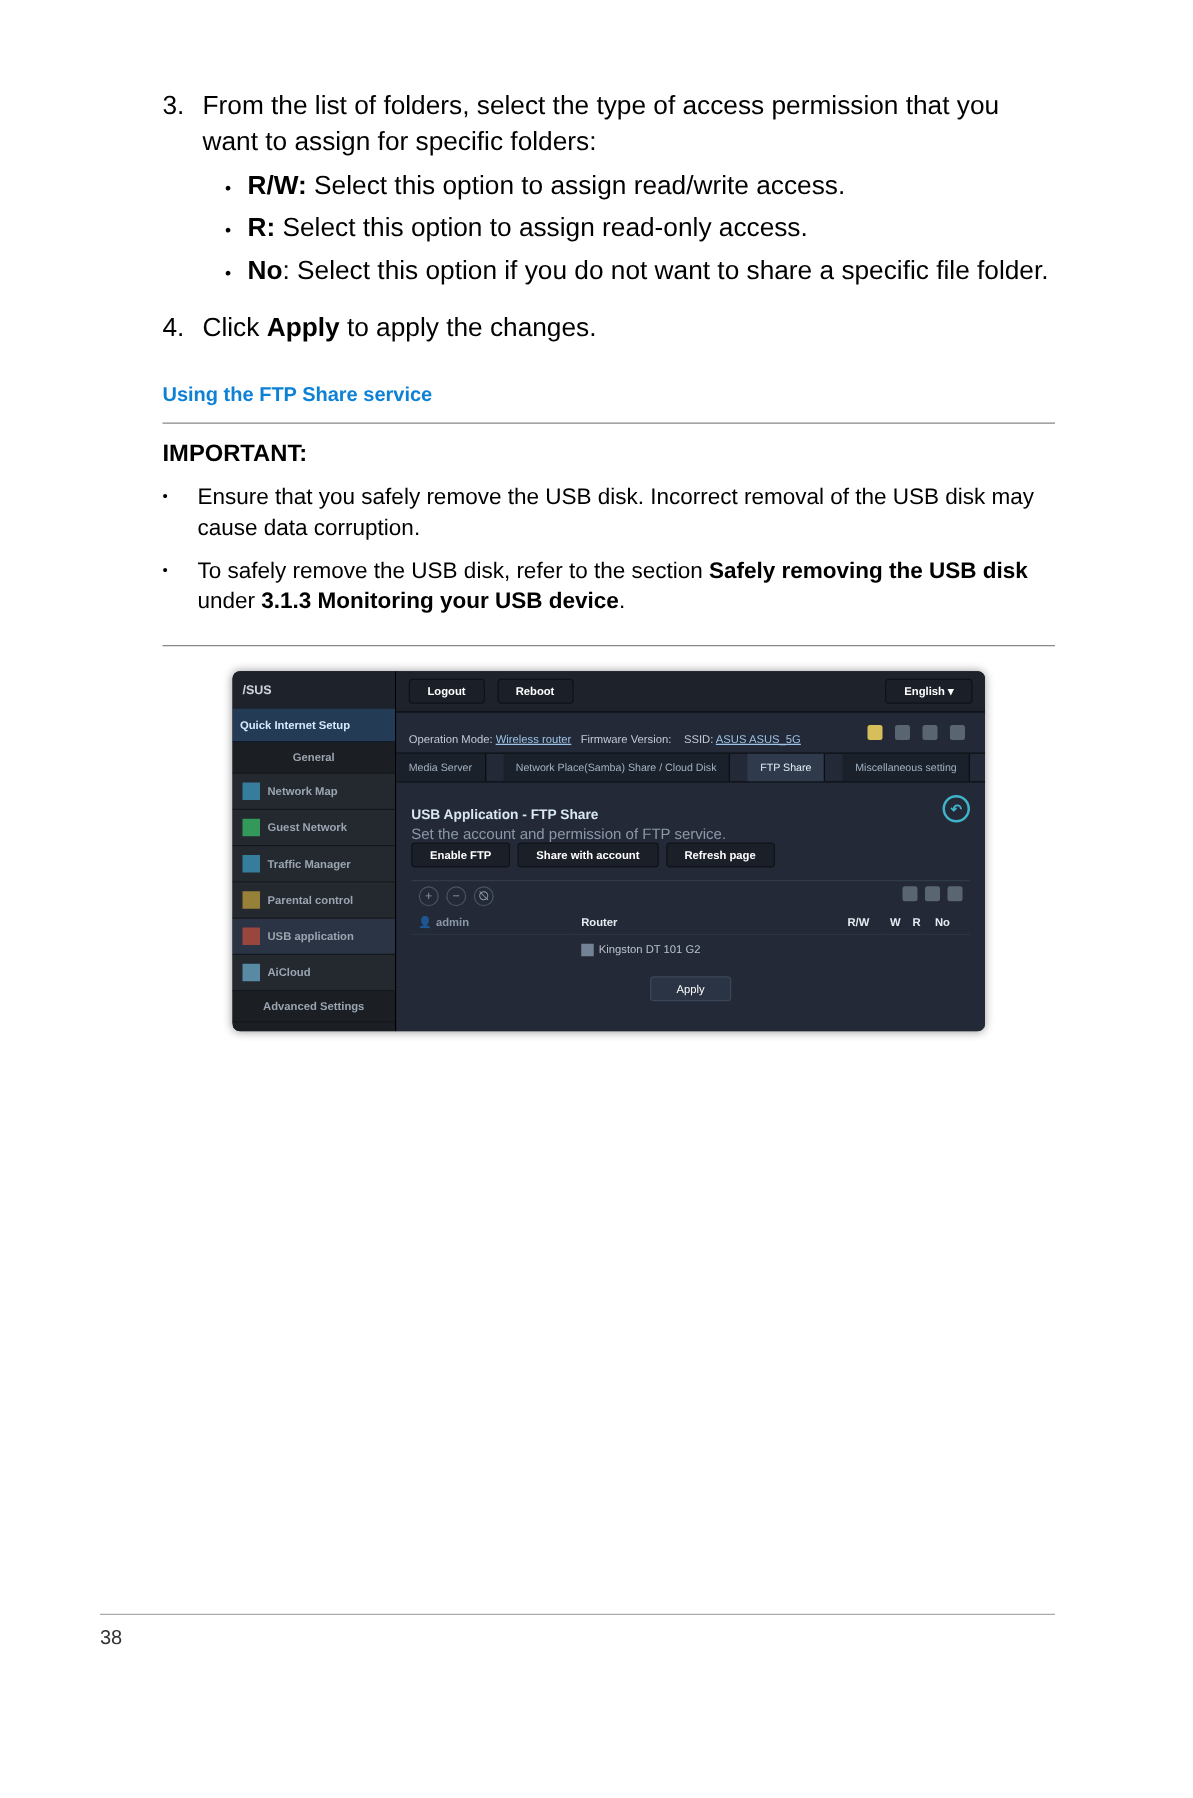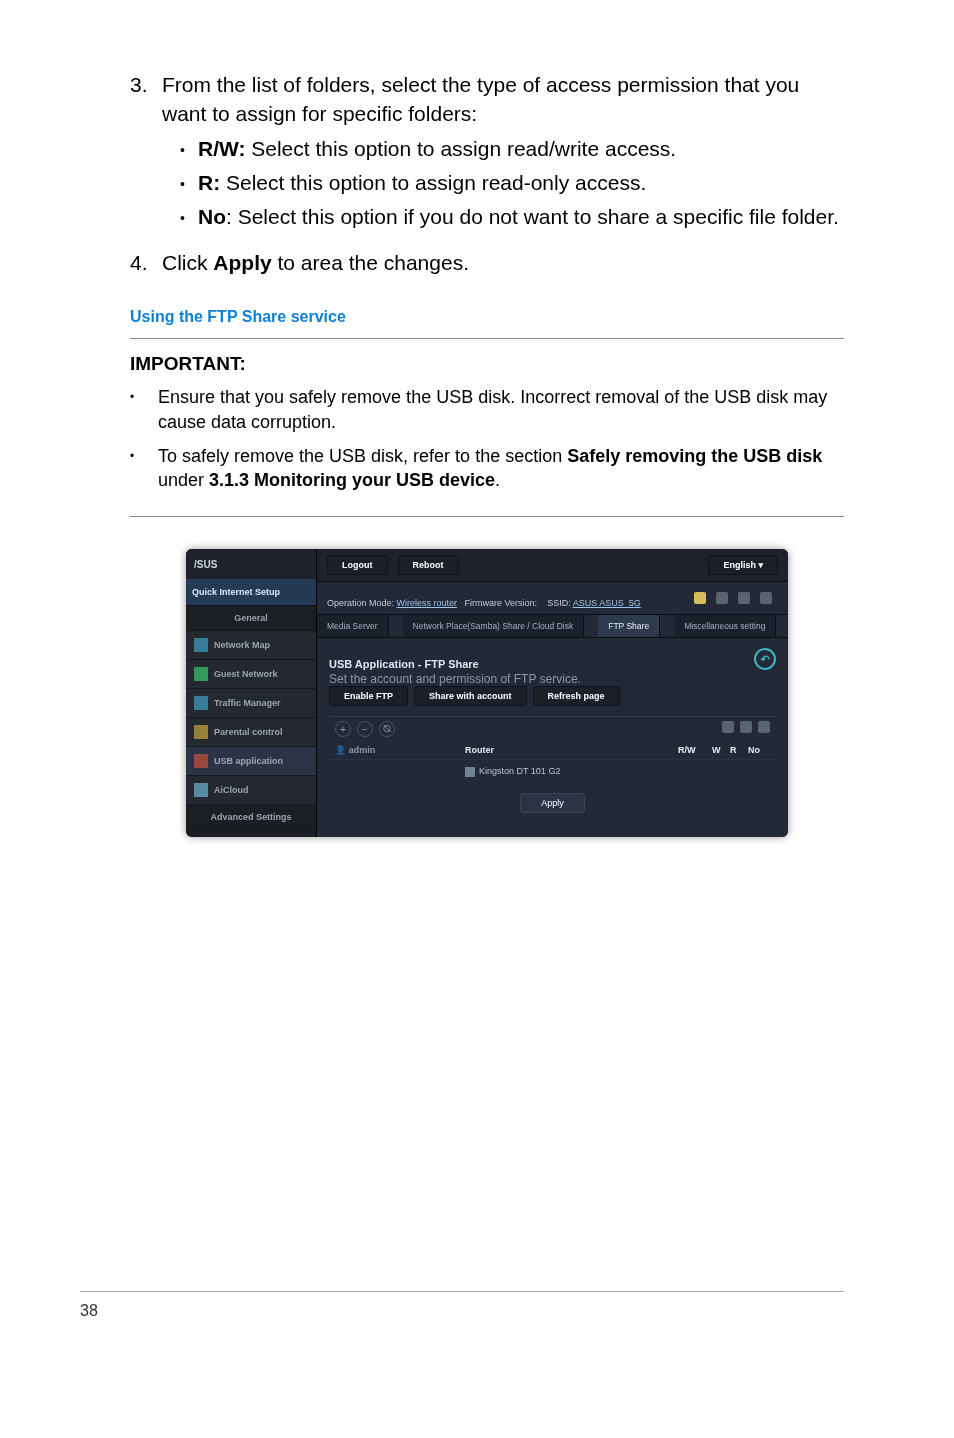--- a/index.html
+++ b/index.html
@@ -42,21 +42,21 @@
   }
   .para {
     font-size: 21px;
     line-height: 1.4;
     margin-bottom: 26px;
   }
   .important-block {
     border-top: 1px solid #888;
     border-bottom: 1px solid #888;
     padding: 14px 0 14px 0;
-    margin-bottom: 32px;
+    margin-bottom: 20px;
   }
   .important-label {
     font-size: 19px;
     font-weight: 700;
     margin-bottom: 10px;
   }
   .important-item {
     display: flex;
     font-size: 18px;
     line-height: 1.35;
@@ -177,21 +177,21 @@
       <div class="sub">
         <div class="bullet">•</div>
         <div class="sub-body"><b>No</b><span class="nobold">:  Select this option if you do not want to share a specific file folder.</span></div>
       </div>
     </div>
   </div>
 
   <div class="step">
     <div class="step-num">4.</div>
     <div class="step-body">
-      <span>Click </span><b>Apply</b><span> to area the changes.</span>
+      <span>Click </span><b>Apply</b><span> to apply the changes.</span>
     </div>
   </div>
 
   <div class="heading">Using the FTP Share service</div>
 
   <div class="important-block">
     <div class="important-label"><span>IMPORTANT</span><span>:</span></div>
     <div class="important-item">
       <div class="imp-bullet">•</div>
       <div class="imp-body">Ensure that you safely remove the USB disk. Incorrect removal of the USB disk may cause data corruption.</div>

